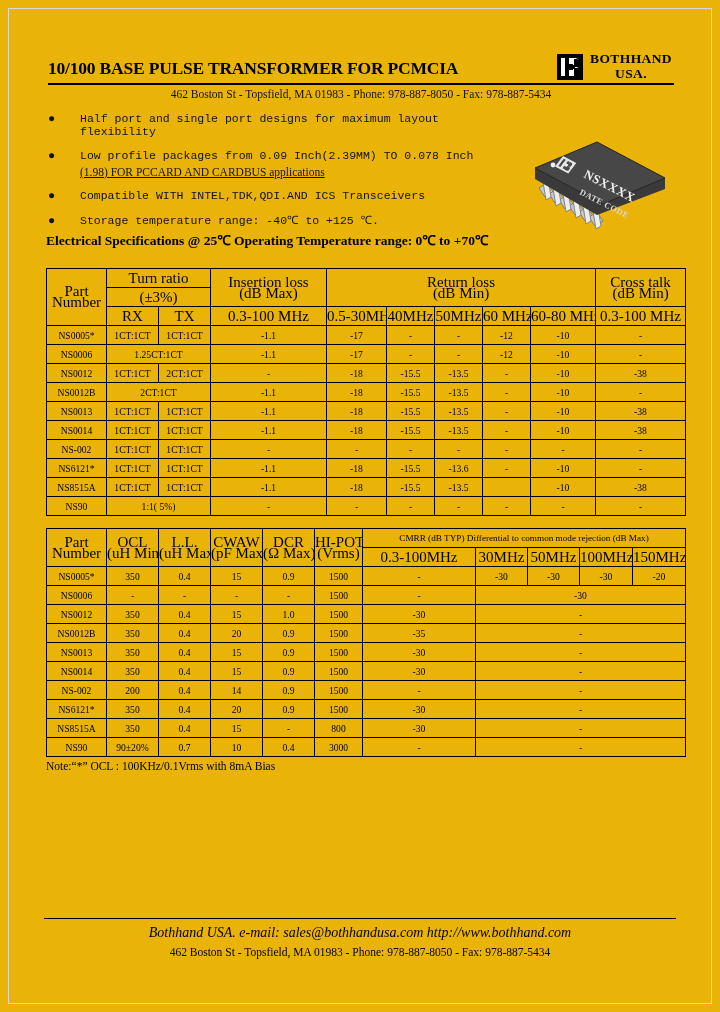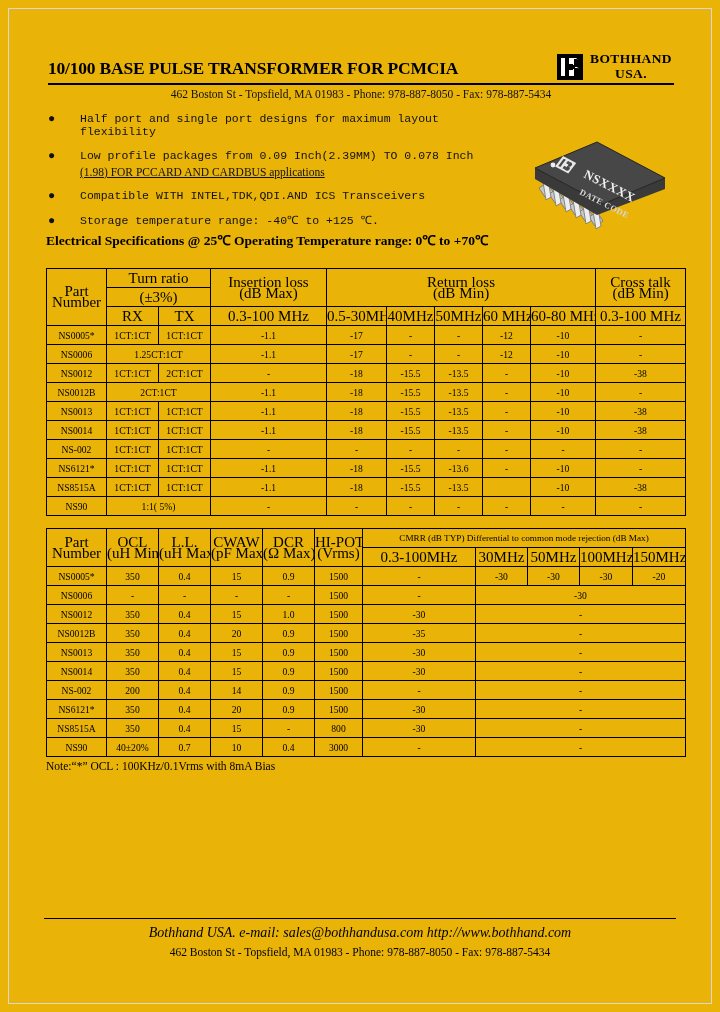--- a/index.html
+++ b/index.html
@@ -576,21 +576,21 @@
           <td>350</td>
           <td>0.4</td>
           <td>15</td>
           <td>-</td>
           <td>800</td>
           <td>-30</td>
           <td colspan="4">-</td>
         </tr>
         <tr>
           <td class="pn">NS90</td>
-          <td>40±20%</td>
+          <td>90±20%</td>
           <td>0.7</td>
           <td>10</td>
           <td>0.4</td>
           <td>3000</td>
           <td>-</td>
           <td colspan="4">-</td>
         </tr>
       </tbody>
   </table>
 

